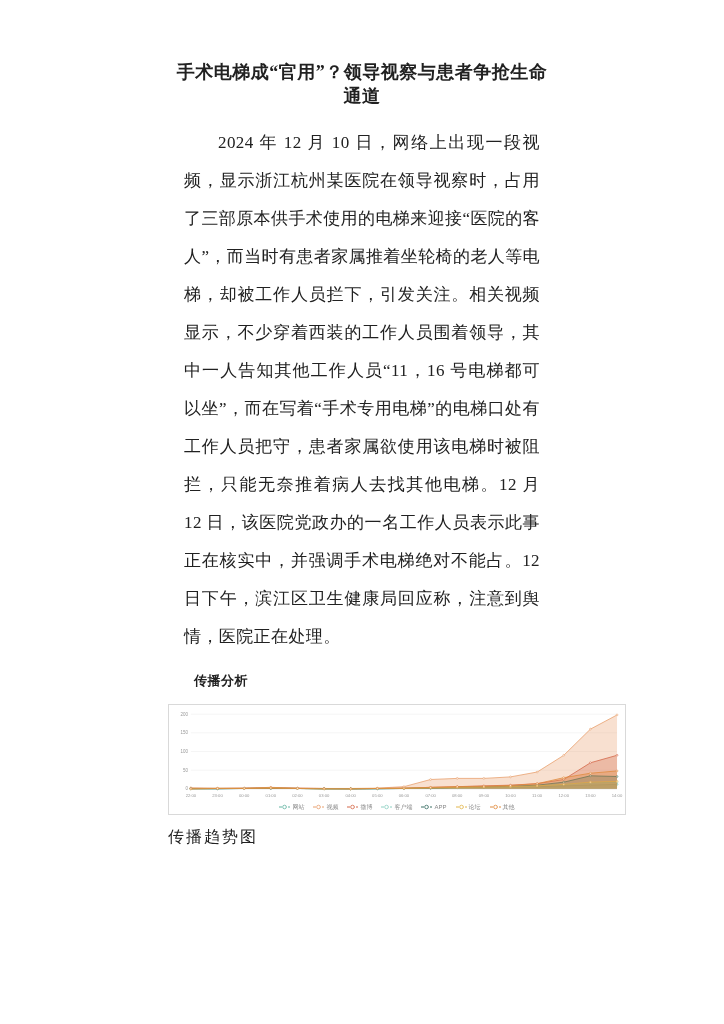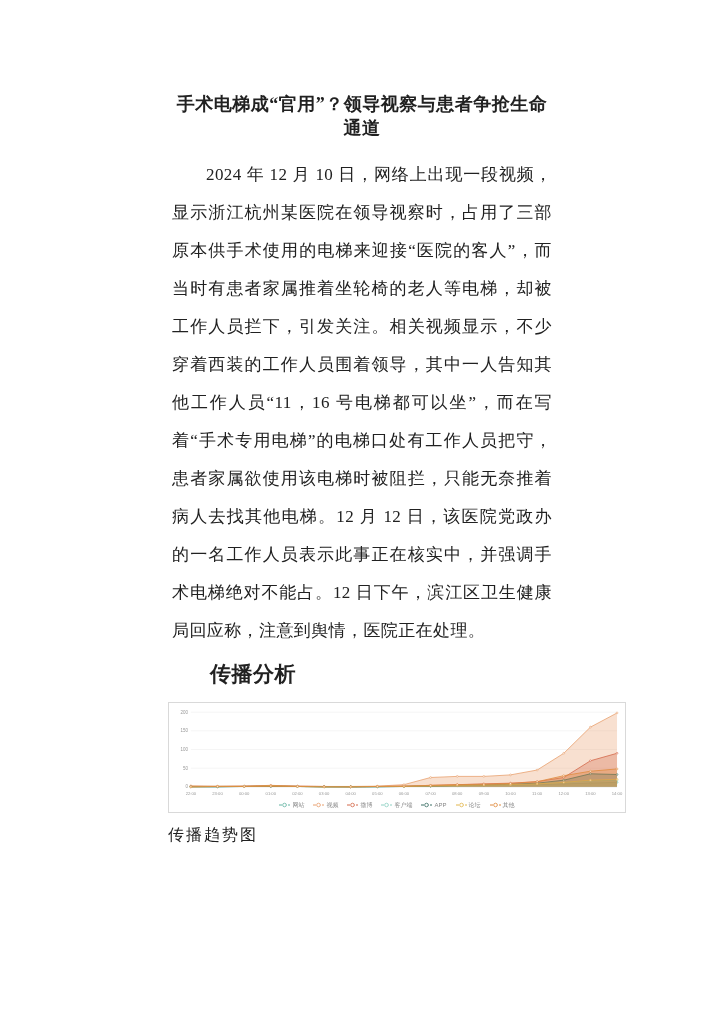--- a/index.html
+++ b/index.html
@@ -1,32 +1,32 @@
 <!DOCTYPE html>
 <html><head>
 <meta charset="utf-8">
 <style>
   html,body{margin:0;padding:0;background:#ffffff;}
   .page{
     width:596px;height:1024px;margin:0 auto;background:#ffffff;
-    box-sizing:border-box;padding:92px 104px 0 104px;
+    box-sizing:border-box;padding:60px 104px 0 104px;
     font-family:"Liberation Serif","DejaVu Serif",serif;
     color:#212121;overflow:hidden;
   }
   .doc-title{
     font-size:18px;font-weight:bold;text-align:center;
     margin:0 0 16px 0;letter-spacing:0.5px;line-height:24px;
   }
   .body-para{
     font-size:17px;line-height:38px;text-align:justify;
-    text-indent:2em;margin:4px;letter-spacing:0.4px;
+    text-indent:2em;margin:16px;letter-spacing:0.4px;
     text-align-last:left;
   }
   .section-heading{
-    font-size:21px;font-weight:bold;margin:10px 0 14px 0;
+    font-size:13px;font-weight:bold;margin:10px 0 14px 0;
     text-indent:2em;letter-spacing:0.5px;
   }
   .chart-box{
     width:458px;margin:0 auto;border:1px solid #d9d9d9;background:#ffffff;
     box-sizing:border-box;padding:2px 0 1px 0;
   }
   .chart-box svg{display:block;}
   .chart-legend{
     display:flex;justify-content:center;align-items:center;gap:9px;
     font-family:"Liberation Sans","DejaVu Sans",sans-serif;

